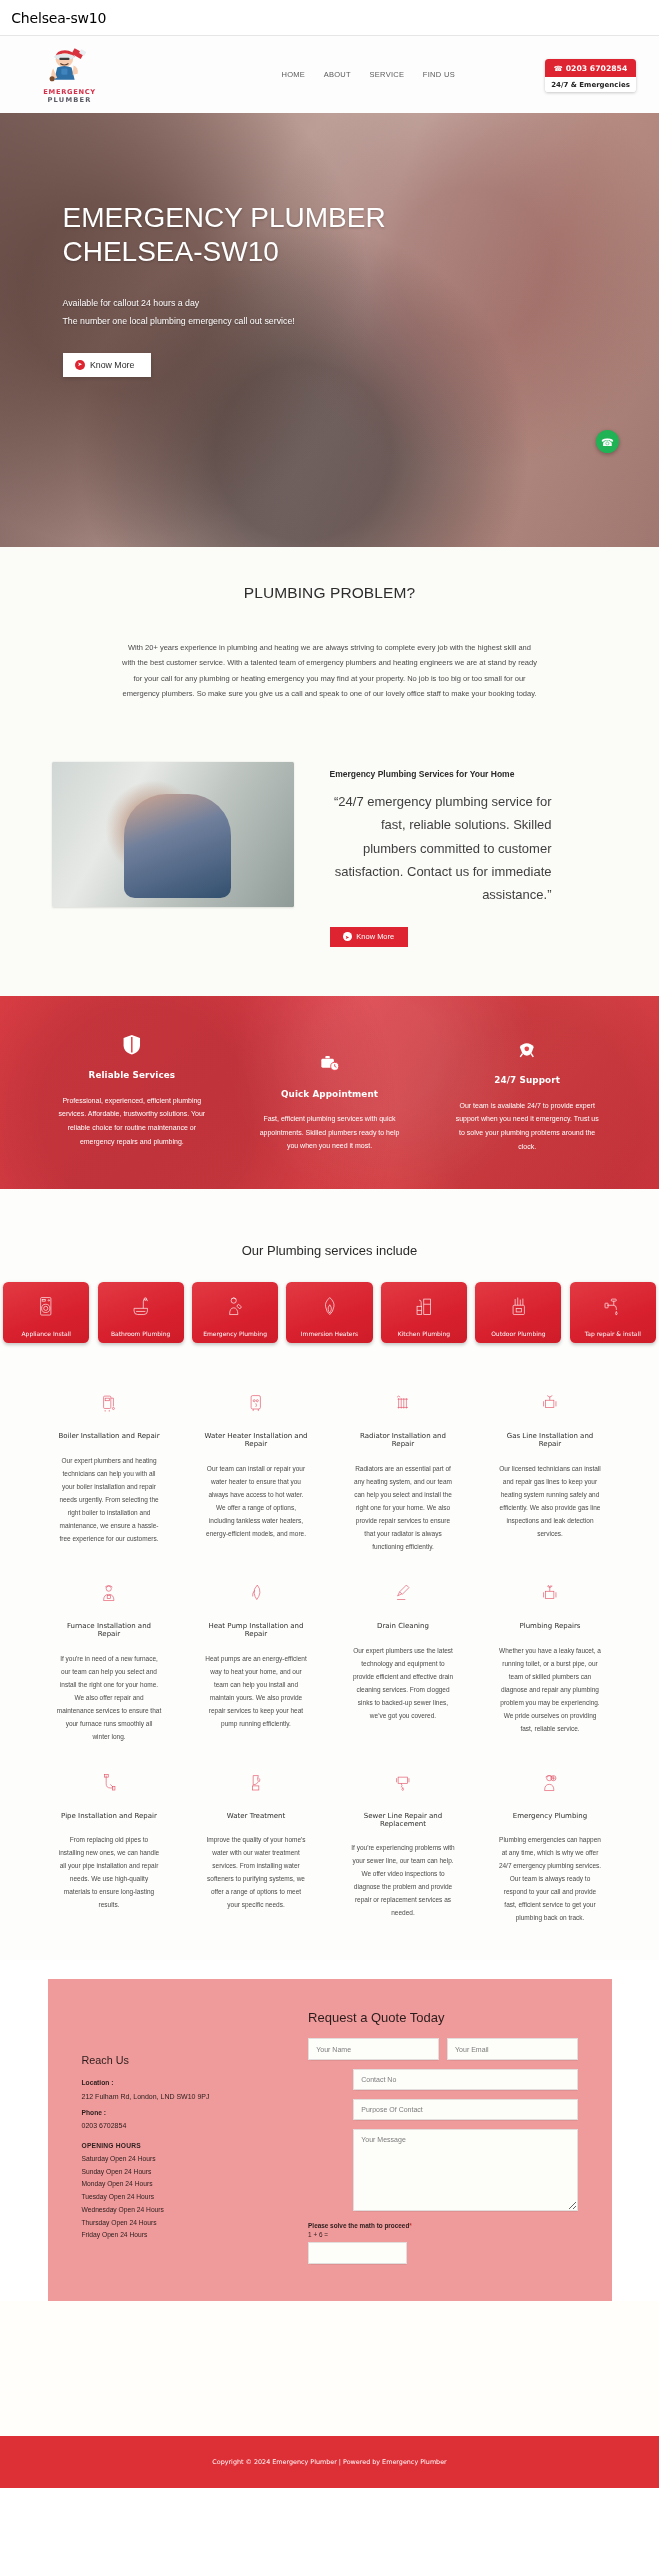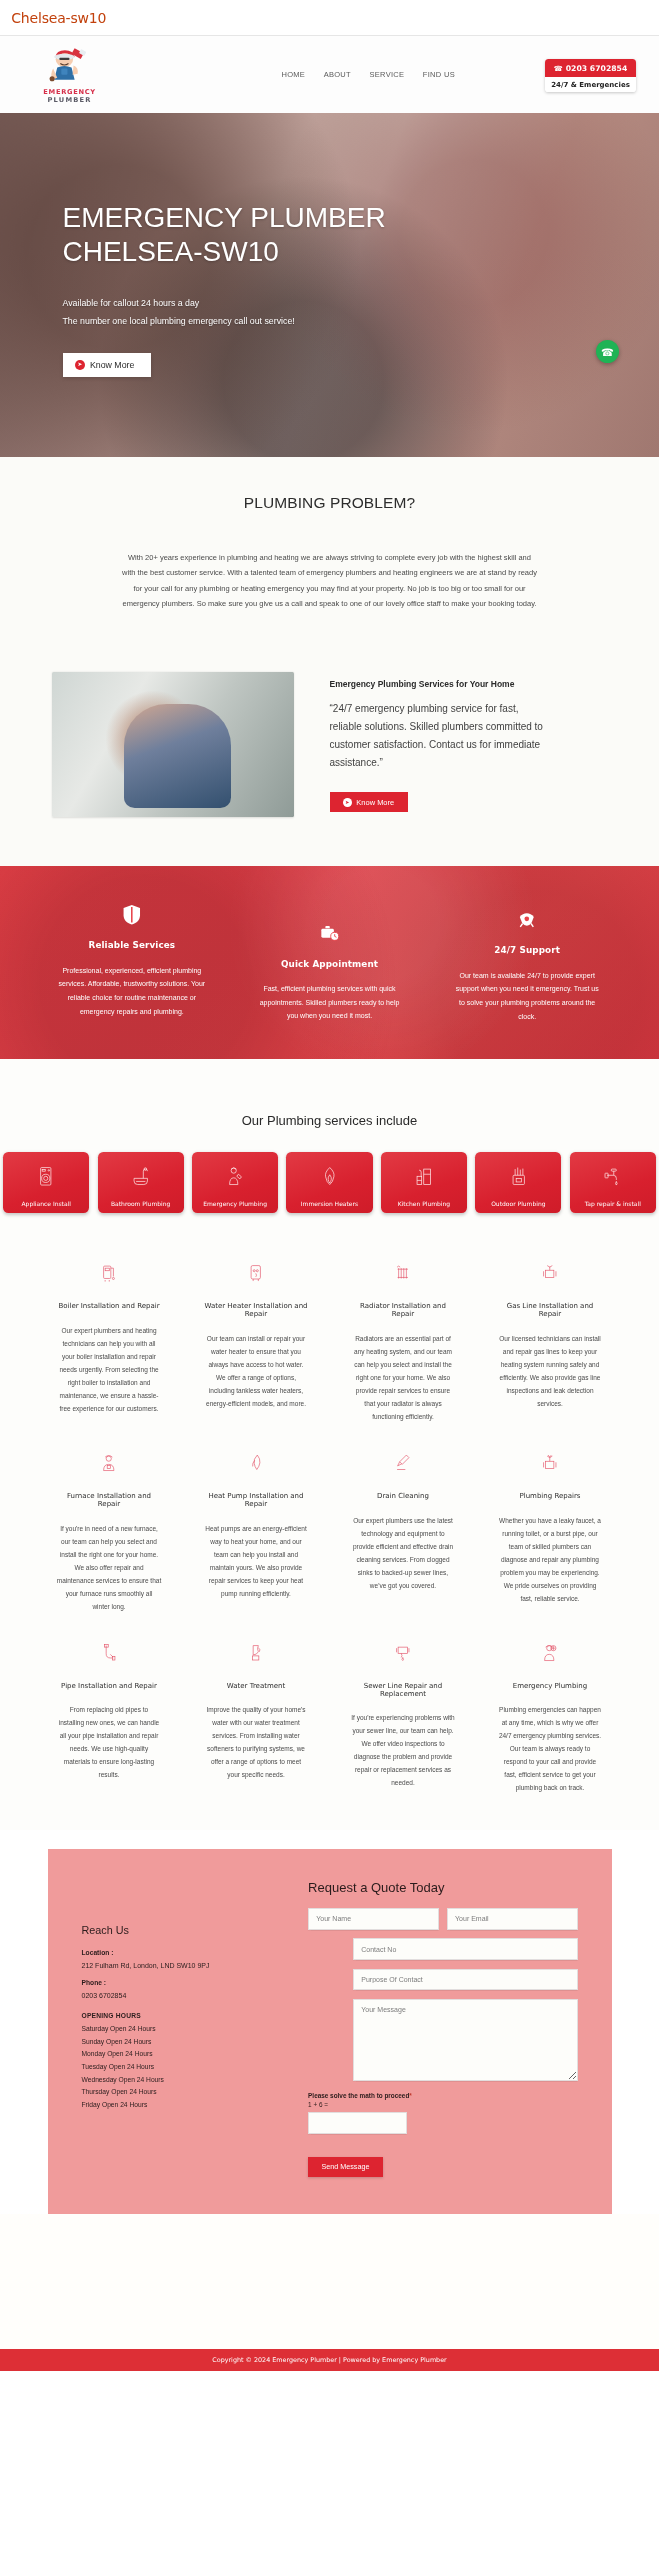--- a/index.html
+++ b/index.html
@@ -16,21 +16,21 @@
   .browser-bar {
     height: 36px;
     background: #ffffff;
     display: flex;
     align-items: center;
     padding-left: 11.3px;
     border-bottom: 0.5px solid #e6e6e6;
   }
   .browser-title {
     font-size: 14px;
-    color: #c2410c;
+    color: #000000;
     letter-spacing: -0.2px;
     font-family: "DejaVu Sans", sans-serif;
   }
 
   
   .site-header {
     height: 77px;
     background: #fdfdfd;
     display: flex;
     align-items: center;
@@ -90,21 +90,21 @@
     padding: 3.6px 0;
     text-align: center;
     font-size: 7px;
     font-weight: bold;
     font-family: "DejaVu Sans", sans-serif;
   }
   .phone-glyph { font-size: 7.2px; }
 
   
   .hero {
-    height: 344px;
+    height: 434px;
     position: relative;
     overflow: hidden;
     background: linear-gradient(180deg,#d8b1a8 0%, #c79b93 40%, #b98a81 100%);
   }
   .hero-photo {
     position: absolute; inset: 0;
     background:
       radial-gradient(circle at 18% 42%, rgba(92,60,50,.55) 0 16%, rgba(0,0,0,0) 42%),
       radial-gradient(circle at 72% 35%, rgba(150,70,70,.35) 0 14%, rgba(0,0,0,0) 38%),
       radial-gradient(circle at 46% 78%, rgba(50,45,48,.58) 0 18%, rgba(0,0,0,0) 46%),
@@ -215,21 +215,21 @@
     background: linear-gradient(160deg, #d3a892 0%, #6f7f9c 40%, #33506f 100%);
     border-radius: 40% 40% 10% 10%;
     filter: blur(0.5px);
   }
   .about-copy { flex: 1; padding-top: 7.2px; }
   .about-copy h3 {
     font-size: 8.5px; color: #2b2b2b; font-weight: bold; margin-bottom: 11.3px;
     font-family: "Liberation Sans", sans-serif;
   }
   .about-copy p {
-    font-size: 10px; line-height: 1.78; color: #3f3f3f; max-width: 222px;
+    font-size: 13px; line-height: 1.78; color: #3f3f3f; max-width: 222px; text-align: right;
   }
   .btn-red {
     margin-top: 20.6px;
     display: inline-flex; align-items: center; gap: 4.6px;
     background: #dd2430; color: #fff; border: none; cursor: pointer;
     padding: 5.7px 13.4px; font-size: 7.5px;
     font-family: "Liberation Sans", sans-serif;
   }
   .arrow-circle-w {
     width: 8.8px; height: 8.8px; border-radius: 50%;
@@ -360,21 +360,21 @@
     padding: 5.7px 13.4px; font-size: 7.2px;
     box-shadow: 0 1px 2.6px rgba(0,0,0,.18);
     font-family: "Liberation Sans", sans-serif;
   }
 
   
   .footer-pad { height: 135px; background: #fffefb; }
   .footer {
     background: #dd2f36; color: #fff;
     text-align: center;
-    padding: 7px 0;
+    padding: 22px 0;
     font-size: 6.4px;
     font-family: "DejaVu Sans", sans-serif;
   }
 </style>
 </head>
 <body>
 
 <div class="browser-bar">
   <div class="browser-title">Chelsea-sw10</div>
 </div>
@@ -773,21 +773,20 @@
       <div class="fld"><input type="text" placeholder="Contact No" style=""></div>
       <div class="fld"><input type="text" placeholder="Purpose Of Contact" style=""></div>
       <div class="fld"><textarea placeholder="Your Message" style=""></textarea></div>
 
       <div class="math-label">
         <span>Please solve the math to proceed</span><span class="req">*</span>
       </div>
       <div class="math-expr">1 + 6 =</div>
       <input type="text" class="math-input" value="" style="">
 
-      <div><button class="send-btn">Send Message</button></div>
     </div>
 
   </section>
 </div>
 
 <div class="footer-pad"></div>
 
 <footer class="footer">
   <span>Copyright © 2024 Emergency Plumber | Powered by Emergency Plumber</span>
 </footer>

